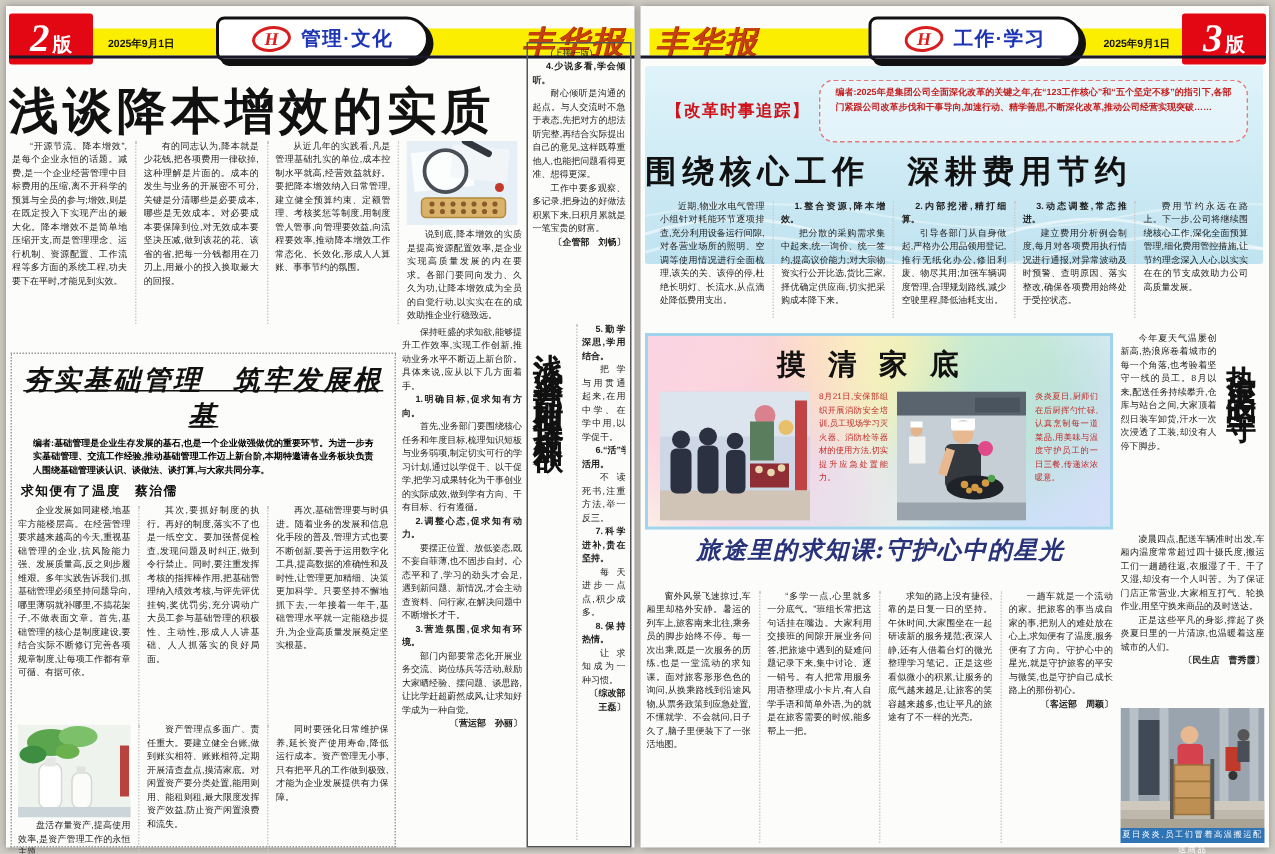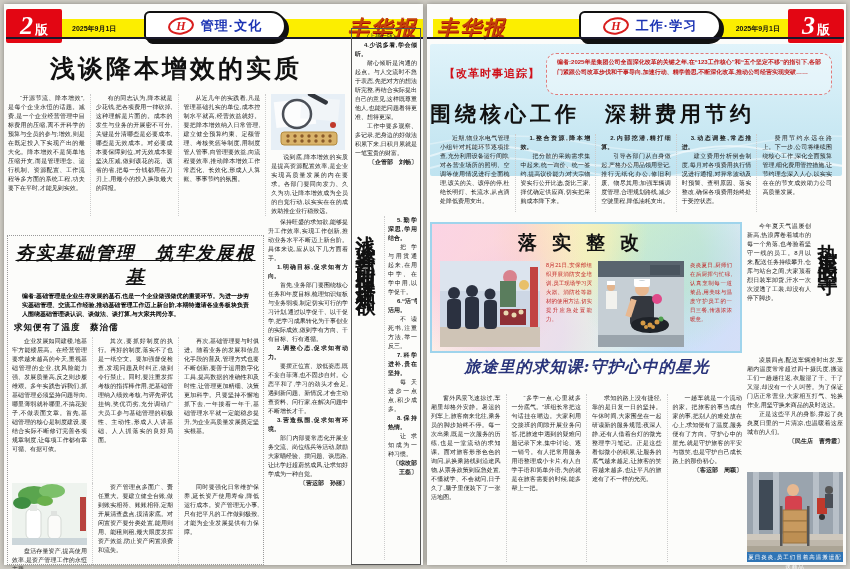--- a/index.html
+++ b/index.html
@@ -72,21 +72,21 @@
     <div class="tab" style="left:140px; top:7px;">
       <svg width="26" height="18" viewBox="0 0 26 18">
         <ellipse cx="13" cy="9" rx="12" ry="7.5" fill="none" stroke="#d81e1e" stroke-width="2" transform="rotate(-8 13 9)"></ellipse>
         <text x="13" y="13" text-anchor="middle" font-family="Liberation Serif,serif" font-style="italic" font-weight="bold" font-size="12" fill="#d81e1e">H</text>
       </svg>
       <span class="secname">管理·文化</span>
     </div>
     <div class="masthead" style="right:6px; top:10px;">丰华报</div>
     <div class="hrule" style="left:2px; right:0; top:33px;"></div>
 
-    <div class="h-hei" style="position:absolute; left:2px; top:48px; width:340px; text-align:center; font-size:25px; letter-spacing:3px;">浅谈降本增效的实质</div>
+    <div class="h-hei" style="position:absolute; left:2px; top:48px; width:340px; text-align:left; font-size:33px; letter-spacing:3px;">浅谈降本增效的实质</div>
     <div class="cols bodytext" style="position:absolute; left:4px; top:90px; width:340px; height:122px;">
       <div>
           <p>“开源节流、降本增效”,是每个企业永恒的话题。减费,是一个企业经营管理中目标费用的压缩,离不开科学的预算与全员的参与;增效,则是在既定投入下实现产出的最大化。降本增效不是简单地压缩开支,而是管理理念、运行机制、资源配置、工作流程等多方面的系统工程,功夫要下在平时,才能见到实效。</p>
         </div>
       <div>
           <p>有的同志认为,降本就是少花钱,把各项费用一律砍掉,这种理解是片面的。成本的发生与业务的开展密不可分,关键是分清哪些是必要成本,哪些是无效成本。对必要成本要保障到位,对无效成本要坚决压减,做到该花的花、该省的省,把每一分钱都用在刀刃上,用最小的投入换取最大的回报。</p>
         </div>
       <div>
           <p>从近几年的实践看,凡是管理基础扎实的单位,成本控制水平就高,经营效益就好。要把降本增效纳入日常管理,建立健全预算约束、定额管理、考核奖惩等制度,用制度管人管事,向管理要效益,向流程要效率,推动降本增效工作常态化、长效化,形成人人算账、事事节约的氛围。</p>
         </div>
@@ -245,21 +245,21 @@
             <p class="ph">3.动态调整,常态推进。</p>
             <p>建立费用分析例会制度,每月对各项费用执行情况进行通报,对异常波动及时预警、查明原因、落实整改,确保各项费用始终处于受控状态。</p>
           </div>
         <div>
             <p>费用节约永远在路上。下一步,公司将继续围绕核心工作,深化全面预算管理,细化费用管控措施,让节约理念深入人心,以实实在在的节支成效助力公司高质量发展。</p>
           </div>
       </div>
     </div>
 
     <div class="moments" style="position:absolute; left:3px; top:218px; width:312px; height:131px; padding:6px 8px;">
-      <div class="moments-title">落实整改</div>
+      <div class="moments-title">摸清家底</div>
       <div style="display:flex; gap:6px; margin-top:5px; height:86px;">
         <svg width="100" height="86" viewBox="0 0 100 86">
           <rect width="100" height="86" fill="#cdd7e5"></rect>
           <rect x="0" y="0" width="100" height="30" fill="#dce4ee"></rect>
           <circle cx="70" cy="16" r="7" fill="#d9828e"></circle>
             <circle cx="84" cy="24" r="5" fill="#e8c06a"></circle>
           <rect x="60" y="20" width="16" height="26" fill="#5a7d5d"></rect>
           <rect x="90" y="6" width="8" height="60" fill="#c24343"></rect>
           <rect x="0" y="66" width="100" height="20" fill="#cfc4b6"></rect>
           <g fill="#2b3140">

